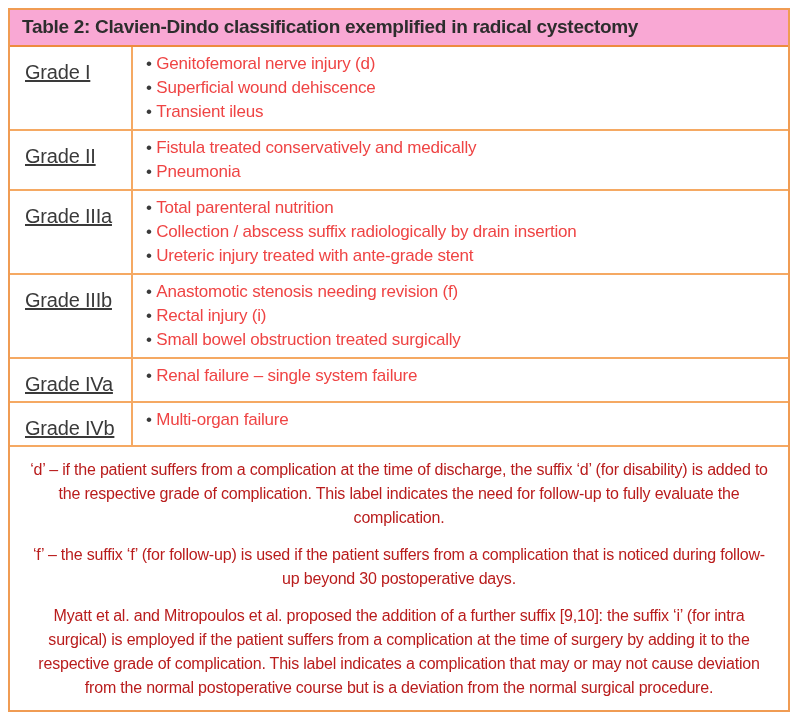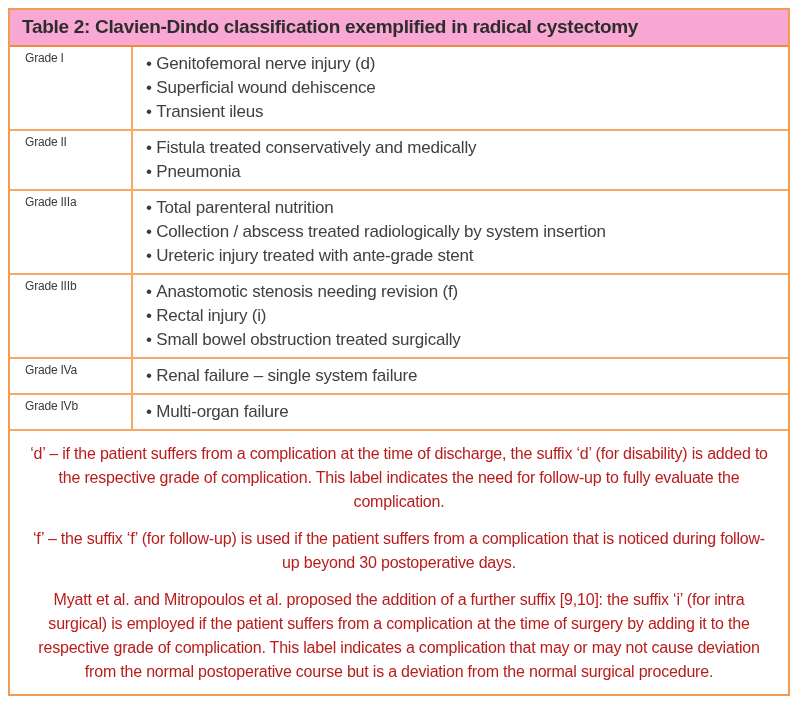--- a/index.html
+++ b/index.html
@@ -30,33 +30,34 @@
     line-height: 23px;
     letter-spacing: -0.3px;
   }
   .grade-row {
     display: flex;
     border-bottom: 2px solid #F5A963;
   }
   .grade-cell {
     flex: 0 0 123px;
     border-right: 2px solid #F5A963;
-    padding: 4px 4px 5px 15px;
-    font-size: 12px;
+    padding: 14px 4px 5px 15px;
+    font-size: 20px;
     color: #3A3A3A;
     letter-spacing: -0.2px;
+    text-decoration: underline;
   }
   .items-cell {
     flex: 1;
     padding: 5px 10px 5px 13px;
   }
   .bullet-item {
     font-size: 17px;
     line-height: 24px;
-    color: #404040;
+    color: #ef4444;
     letter-spacing: -0.2px;
   }
   .bullet-item::before {
     content: "\2022\00A0";
     color: #3A3A3A;
   }
   .notes-cell {
     padding: 11px 16px 10px 16px;
   }
   .note-paragraph {
@@ -93,21 +94,21 @@
       <div class="items-cell">
         <div class="bullet-item">Fistula treated conservatively and medically</div>
         <div class="bullet-item">Pneumonia</div>
       </div>
     </div>
 
     <div class="grade-row">
       <div class="grade-cell">Grade IIIa</div>
       <div class="items-cell">
         <div class="bullet-item">Total parenteral nutrition</div>
-        <div class="bullet-item">Collection / abscess treated radiologically by system insertion</div>
+        <div class="bullet-item">Collection / abscess suffix radiologically by drain insertion</div>
         <div class="bullet-item">Ureteric injury treated with ante-grade stent</div>
       </div>
     </div>
 
     <div class="grade-row">
       <div class="grade-cell">Grade IIIb</div>
       <div class="items-cell">
         <div class="bullet-item">Anastomotic stenosis needing revision (f)</div>
         <div class="bullet-item">Rectal injury (i)</div>
         <div class="bullet-item">Small bowel obstruction treated surgically</div>

